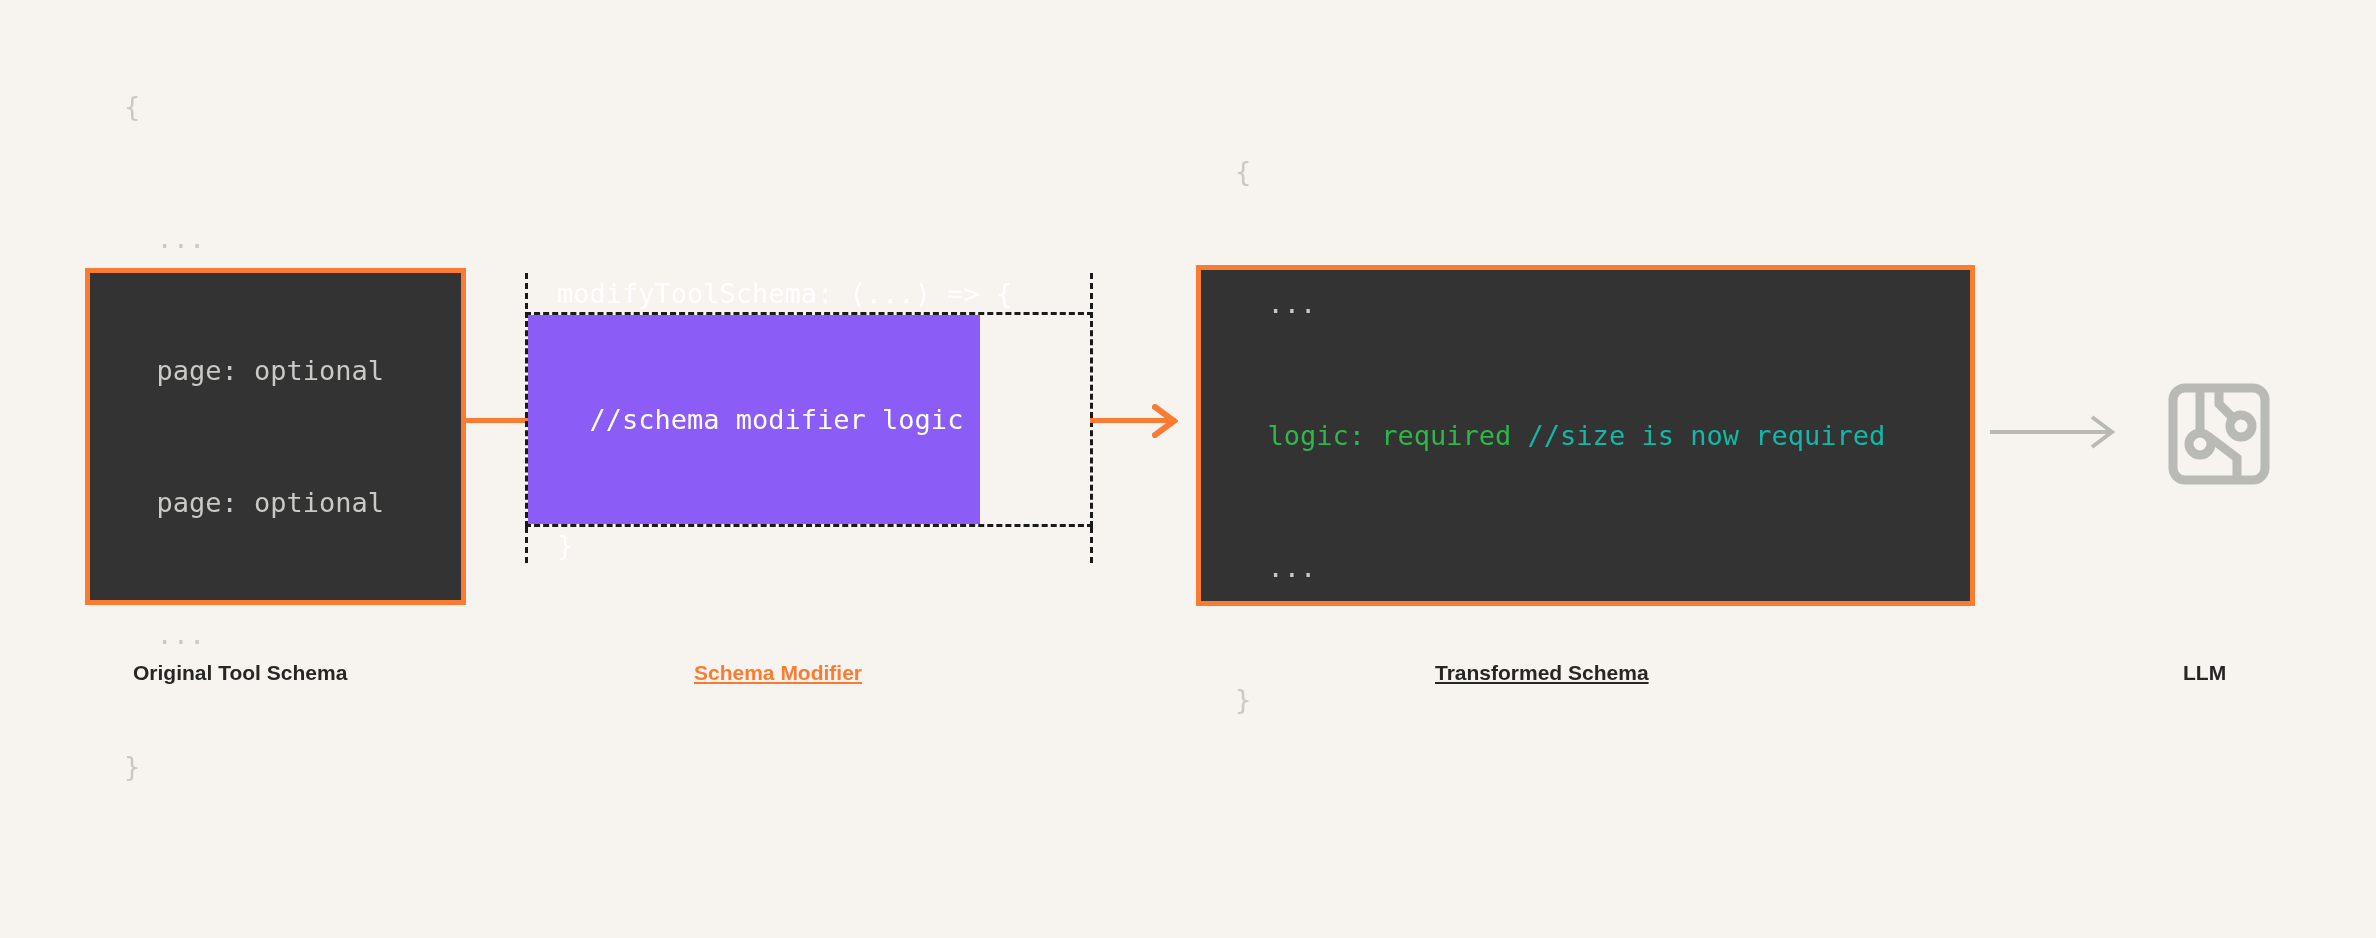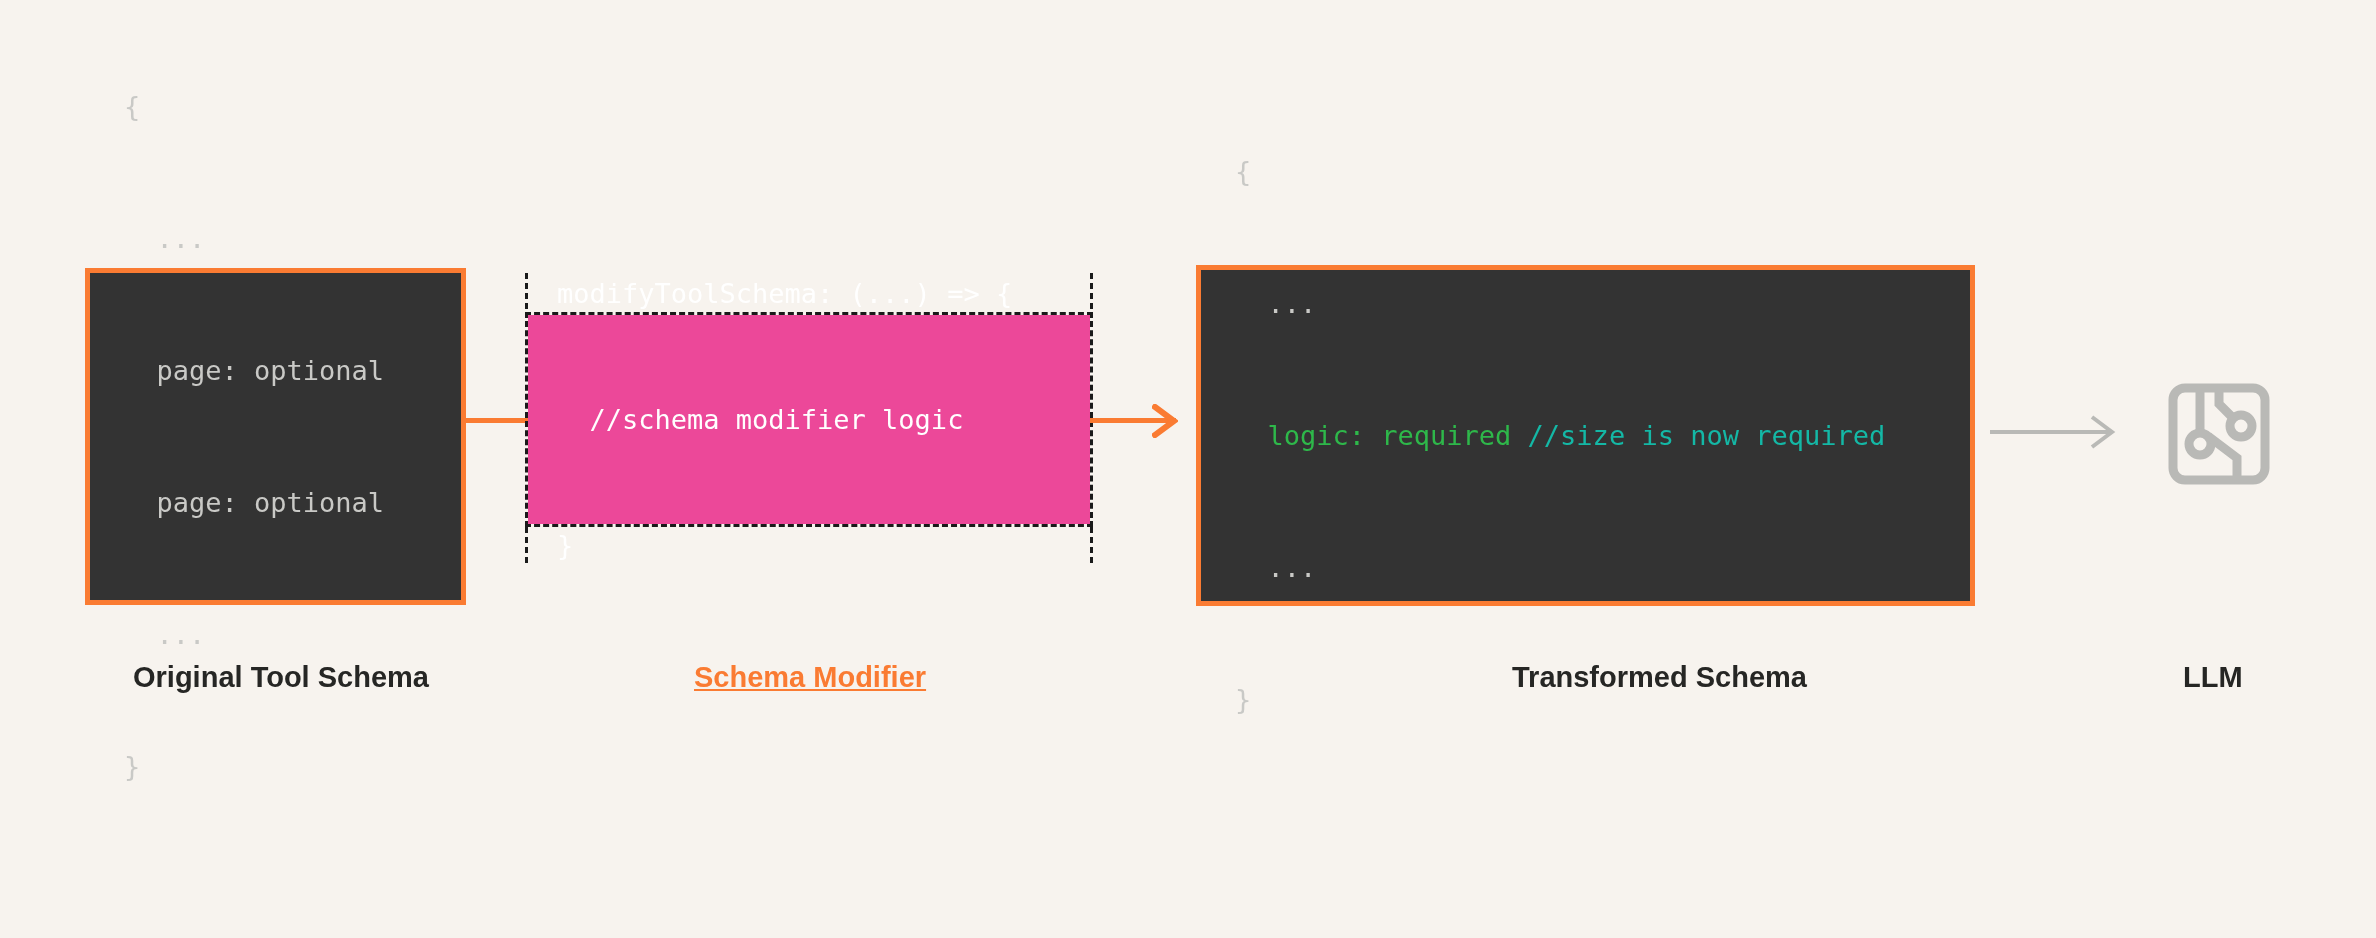--- a/index.html
+++ b/index.html
@@ -87,23 +87,23 @@
   }
   #tick-tl { left: 0px;   top: -39px; }
   #tick-tr { left: 565px; top: -39px; }
   #tick-bl { left: 0px;   top: 215px; }
   #tick-br { left: 565px; top: 215px; }
 
   #modifier-box {
     position: absolute;
     left: 3px;
     top: 3px;
-    width: 562px;
+    width: 452px;
     height: 209px;
-    background: #ec4899;
+    background: #8b5cf6;
     display: flex;
     align-items: center;
   }
   #modifier-box .code-body {
     color: #FFFFFF;
     font-size: 27px;
     line-height: 42px;
     padding-left: 29px;
   }
 
@@ -152,28 +152,28 @@
     left: 2167px;
     top: 382px;
     width: 104px;
     height: 104px;
   }
 
   
   .caption {
     position: absolute;
     font-family: "Liberation Sans", sans-serif;
-    font-size: 29px;
+    font-size: 21px;
     font-weight: bold;
     color: #262624;
     white-space: nowrap;
   }
   #caption-original    { left: 133px;  top: 661px; }
   #caption-modifier    { left: 694px;  top: 661px; color: #FA7B32; text-decoration: underline; }
-  #caption-transformed { left: 1512px; top: 661px; }
+  #caption-transformed { left: 1435px; top: 661px; text-decoration: underline; }
   #caption-llm         { left: 2183px; top: 661px; }
 </style>
 </head>
 <body>
 
 <div id="stage">
 
   <div class="code-card" id="card-original">
     <div class="code-body">
       <div class="code-line">{</div>

